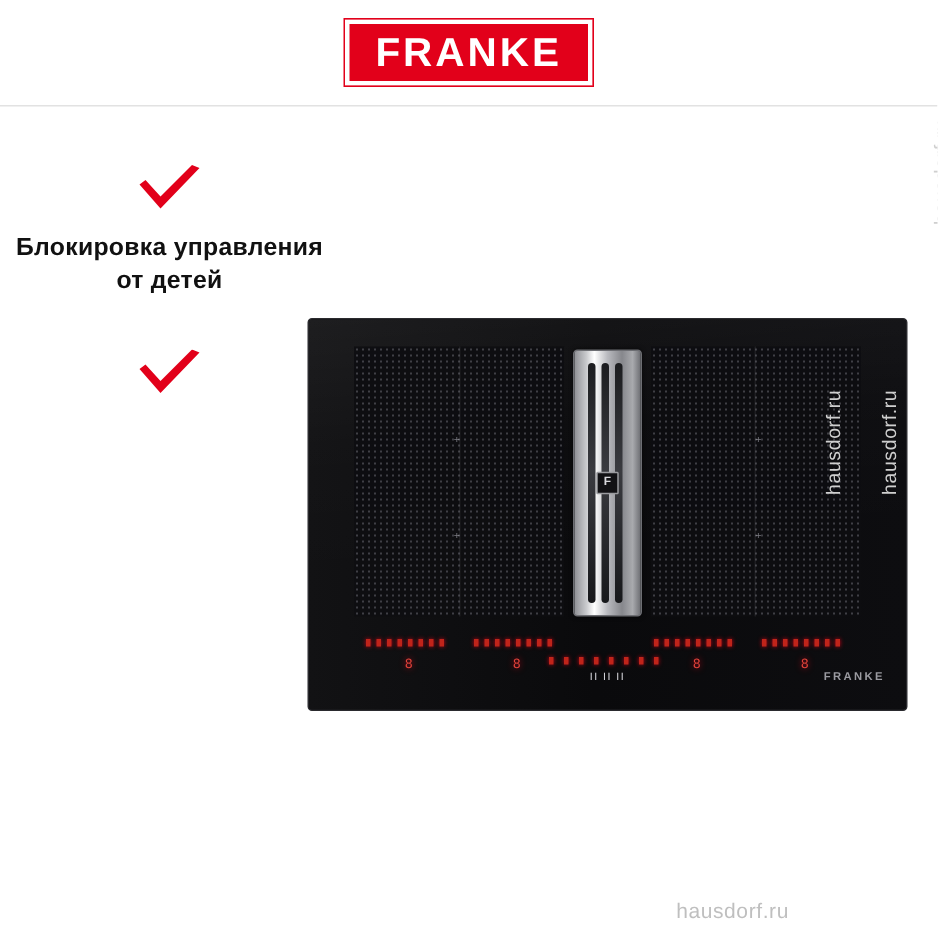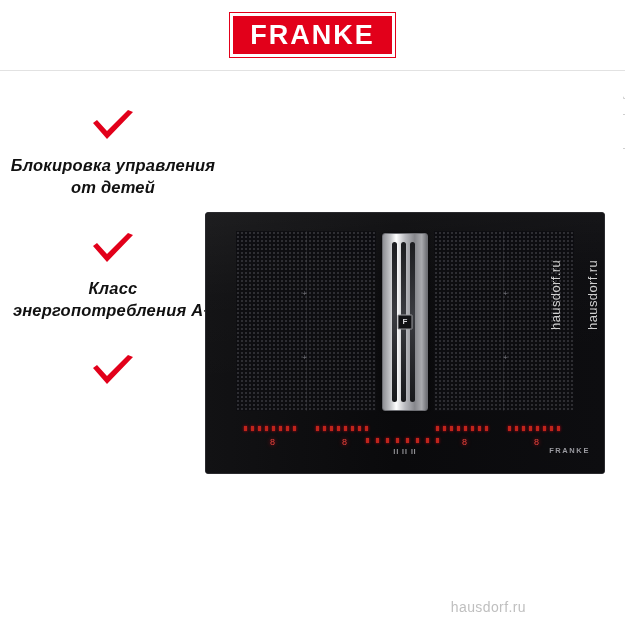--- a/index.html
+++ b/index.html
@@ -69,21 +69,20 @@
     margin: 0 auto 10px auto;
     width: 46px;
     height: 34px;
   }
   .feature-label {
     color: #111111;
     font-size: 16.5px;
     font-weight: bold;
     line-height: 1.35;
     letter-spacing: 0.2px;
-    font-style: italic;
   }
   
   .hob-wrap {
     position: absolute;
     left: 205px;
     top: 212px;
     width: 400px;
     height: 262px;
   }
   .hob {
@@ -274,26 +273,20 @@
 
   <div class="features">
 
     <div class="feature">
       <svg class="check-icon" viewBox="0 0 46 34">
         <path d="M3 13 L17 29 L43 2 L38 0 L17 21 L7 10 Z" fill="#e2001a"></path>
       </svg>
       <div class="feature-label">Блокировка управления от детей</div>
     </div>
 
-    <div class="feature">
-      <svg class="check-icon" viewBox="0 0 46 34">
-        <path d="M3 13 L17 29 L43 2 L38 0 L17 21 L7 10 Z" fill="#e2001a"></path>
-      </svg>
-      <div class="feature-label">Класс энергопотребления A+</div>
-    </div>
 
     <div class="feature">
       <svg class="check-icon" viewBox="0 0 46 34">
         <path d="M3 13 L17 29 L43 2 L38 0 L17 21 L7 10 Z" fill="#e2001a"></path>
       </svg>
     </div>
 
   </div>
 
   <div class="hob-wrap">

